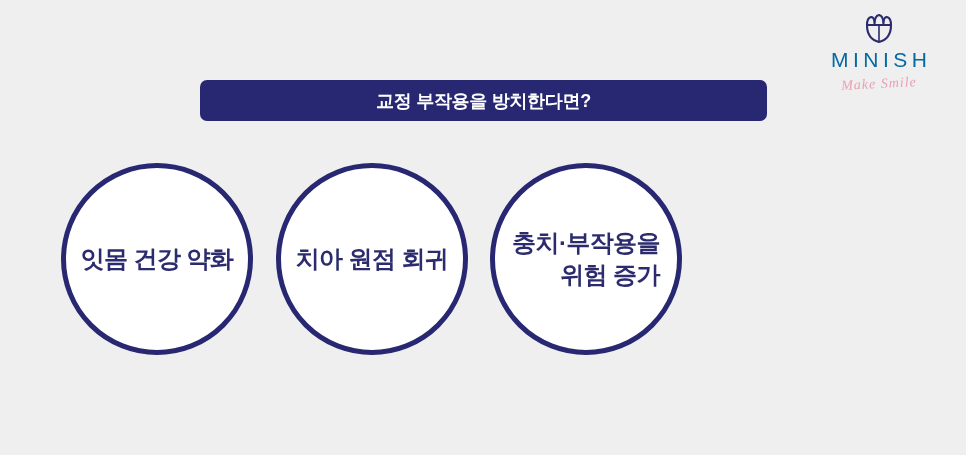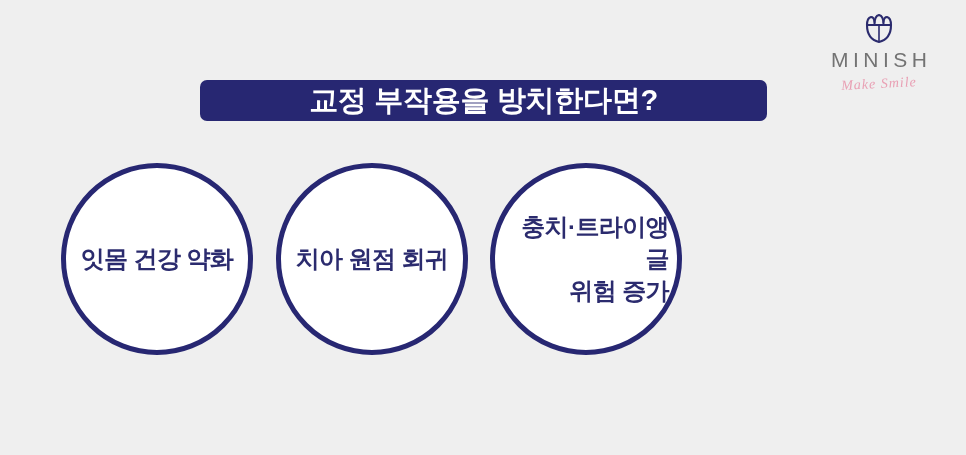--- a/index.html
+++ b/index.html
@@ -27,21 +27,21 @@
     line-height: 1;
   }
   .brand-mark {
     display: block;
     margin: 0 auto 5px auto;
     width: 34px;
     height: 30px;
   }
   .brand-name {
     display: block;
-    color: #737373;
+    color: #0369a1;
     font-size: 21px;
     letter-spacing: 4.5px;
     font-weight: 400;
     text-indent: 4.5px;
     font-family: "Liberation Sans", "DejaVu Sans", sans-serif;
     text-align: center;
   }
   .brand-tagline {
     display: block;
     margin-top: 7px;
@@ -61,21 +61,21 @@
     width: 567px;
     height: 41px;
     background: #272772;
     border-radius: 7px;
     display: flex;
     align-items: center;
     justify-content: center;
   }
   .title-text {
     color: #ffffff;
-    font-size: 29px;
+    font-size: 18px;
     font-weight: bold;
     letter-spacing: -0.3px;
     white-space: nowrap;
   }
 
   
   .circle-row {
     position: absolute;
     left: 0;
     top: 163px;
@@ -136,16 +136,16 @@
 </div>
 
 <div class="circle-row">
   <div class="circle">
     <span class="circle-label">잇몸 건강 약화</span>
   </div>
   <div class="circle">
     <span class="circle-label">치아 원점 회귀</span>
   </div>
   <div class="circle two-line">
-    <span class="circle-label">충치·트라이앵글
+    <span class="circle-label">충치·부작용을
 위험 증가</span>
   </div>
 </div>
 
 </body></html>

